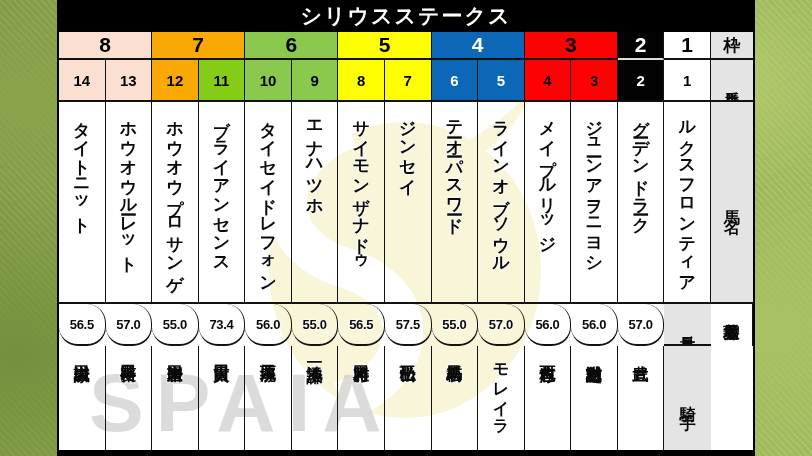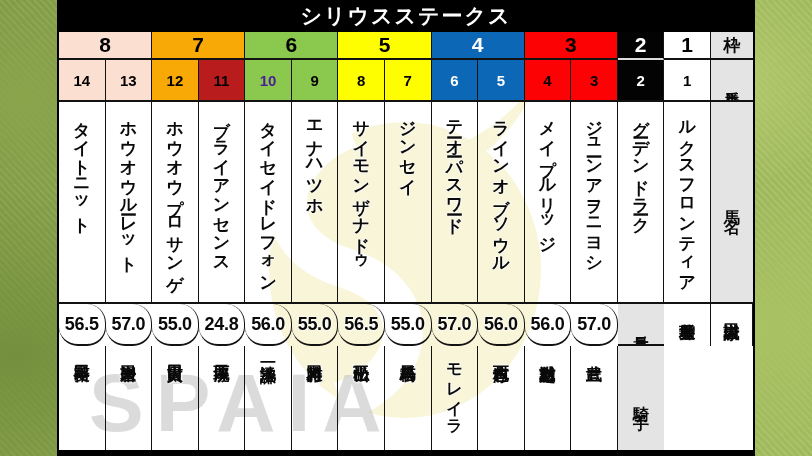--- a/index.html
+++ b/index.html
@@ -37,21 +37,21 @@
     grid-template-rows:28px 42px 202px 42px 104px;
   }
   .cell{
     display:flex;align-items:center;justify-content:center;
     border-right:1.5px solid #121212;border-bottom:2px solid #121212;
     box-sizing:border-box;overflow:hidden;font-weight:700;color:#0a0a0a;
   }
   .frame-cell{font-size:21px;}
   .num-cell{font-size:15px;}
   .name-cell{font-size:17px;background:transparent;}
-  .weight-cell{font-size:18px;letter-spacing:-.3px;background:transparent;border-radius:19px;}
+  .weight-cell{font-size:13px;letter-spacing:-.3px;background:transparent;border-radius:19px;}
   .jockey-cell{font-size:16px;background:transparent;}
   .vert{
     writing-mode:vertical-rl;text-orientation:mixed;line-height:1.12;
     justify-content:flex-start;align-items:center;padding-top:7px;
   }
   .tight{justify-content:center;padding-top:0;line-height:1.05;font-size:15px;}
   .spread{justify-content:center;letter-spacing:.55em;padding-top:.5em;font-size:16px;}
   .halo{text-shadow:0 0 2px #fff,0 0 2px #fff,0 0 3px #fff;}
   .label-cell{background:#e4e4e4;}
   .label-h{font-size:17px;}
@@ -80,22 +80,22 @@
         <div class="cell frame-cell" style="grid-column: span 2; background: rgb(139, 201, 78); color: rgb(0, 0, 0);">6</div>
         <div class="cell frame-cell" style="grid-column: span 2; background: rgb(254, 254, 0); color: rgb(0, 0, 0);">5</div>
         <div class="cell frame-cell" style="grid-column: span 2; background: rgb(12, 104, 182); color: rgb(255, 255, 255);">4</div>
         <div class="cell frame-cell" style="grid-column: span 2; background: rgb(252, 2, 4); color: rgb(0, 0, 0);">3</div>
         <div class="cell frame-cell" style="grid-column: span 1; background: rgb(3, 3, 3); color: rgb(255, 255, 255); border-bottom-color: rgb(220, 220, 220);">2</div>
         <div class="cell frame-cell" style="grid-column: span 1; background: rgb(255, 255, 255); color: rgb(0, 0, 0);">1</div>
         <div class="cell label-cell label-h last">枠</div>
         <div class="cell num-cell" style="background: rgb(251, 224, 210); color: rgb(0, 0, 0);">14</div>
         <div class="cell num-cell" style="background: rgb(251, 224, 210); color: #000000;">13</div>
         <div class="cell num-cell" style="background: rgb(248, 169, 5); color: rgb(0, 0, 0);">12</div>
-        <div class="cell num-cell" style="background: #b91c1c; color: rgb(0, 0, 0);">11</div>
-        <div class="cell num-cell" style="background: rgb(139, 201, 78); color: #4c1d95;">10</div>
+        <div class="cell num-cell" style="background: #84cc16; color: rgb(0, 0, 0);">11</div>
+        <div class="cell num-cell" style="background: rgb(139, 201, 78); color: #000000;">10</div>
         <div class="cell num-cell" style="background: rgb(139, 201, 78); color: rgb(0, 0, 0);">9</div>
         <div class="cell num-cell" style="background: rgb(254, 254, 0); color: rgb(0, 0, 0);">8</div>
         <div class="cell num-cell" style="background: rgb(254, 254, 0); color: rgb(0, 0, 0);">7</div>
         <div class="cell num-cell" style="background: rgb(12, 104, 182); color: rgb(255, 255, 255);">6</div>
         <div class="cell num-cell" style="background: rgb(12, 104, 182); color: rgb(255, 255, 255);">5</div>
         <div class="cell num-cell" style="background: rgb(252, 2, 4); color: rgb(0, 0, 0);">4</div>
         <div class="cell num-cell" style="background: rgb(252, 2, 4); color: rgb(0, 0, 0);">3</div>
         <div class="cell num-cell" style="background: rgb(3, 3, 3); color: rgb(255, 255, 255);">2</div>
         <div class="cell num-cell" style="background: rgb(255, 255, 255); color: rgb(0, 0, 0);">1</div>
         <div class="cell label-cell vert tight last">馬番</div>
@@ -110,24 +110,25 @@
         <div class="cell vert name-cell halo">テーオーパスワード</div>
         <div class="cell vert name-cell halo">ラインオブソウル</div>
         <div class="cell vert name-cell halo">メイプルリッジ</div>
         <div class="cell vert name-cell halo">ジューンアヲニヨシ</div>
         <div class="cell vert name-cell halo">グーデンドラーク</div>
         <div class="cell vert name-cell halo">ルクスフロンティア</div>
         <div class="cell label-cell vert spread last">馬名</div>
         <div class="cell weight-cell halo">56.5</div>
         <div class="cell weight-cell halo">57.0</div>
         <div class="cell weight-cell halo">55.0</div>
-        <div class="cell weight-cell halo">24.8</div>
+        <div class="cell weight-cell halo">73.4</div>
         <div class="cell weight-cell halo">56.0</div>
         <div class="cell weight-cell halo">55.0</div>
         <div class="cell weight-cell halo">56.5</div>
+        <div class="cell weight-cell halo">57.5</div>
         <div class="cell weight-cell halo">55.0</div>
         <div class="cell weight-cell halo">57.0</div>
         <div class="cell weight-cell halo">56.0</div>
         <div class="cell weight-cell halo">56.0</div>
         <div class="cell weight-cell halo">57.0</div>
         <div class="cell label-cell vert tight last">斤量</div>
         <div class="cell vert jockey-cell halo row-last">坂井瑠星</div>
         <div class="cell vert jockey-cell halo row-last">岩田康誠</div>
         <div class="cell vert jockey-cell halo row-last">菱田裕二</div>
         <div class="cell vert jockey-cell halo row-last">岩田望来</div>

